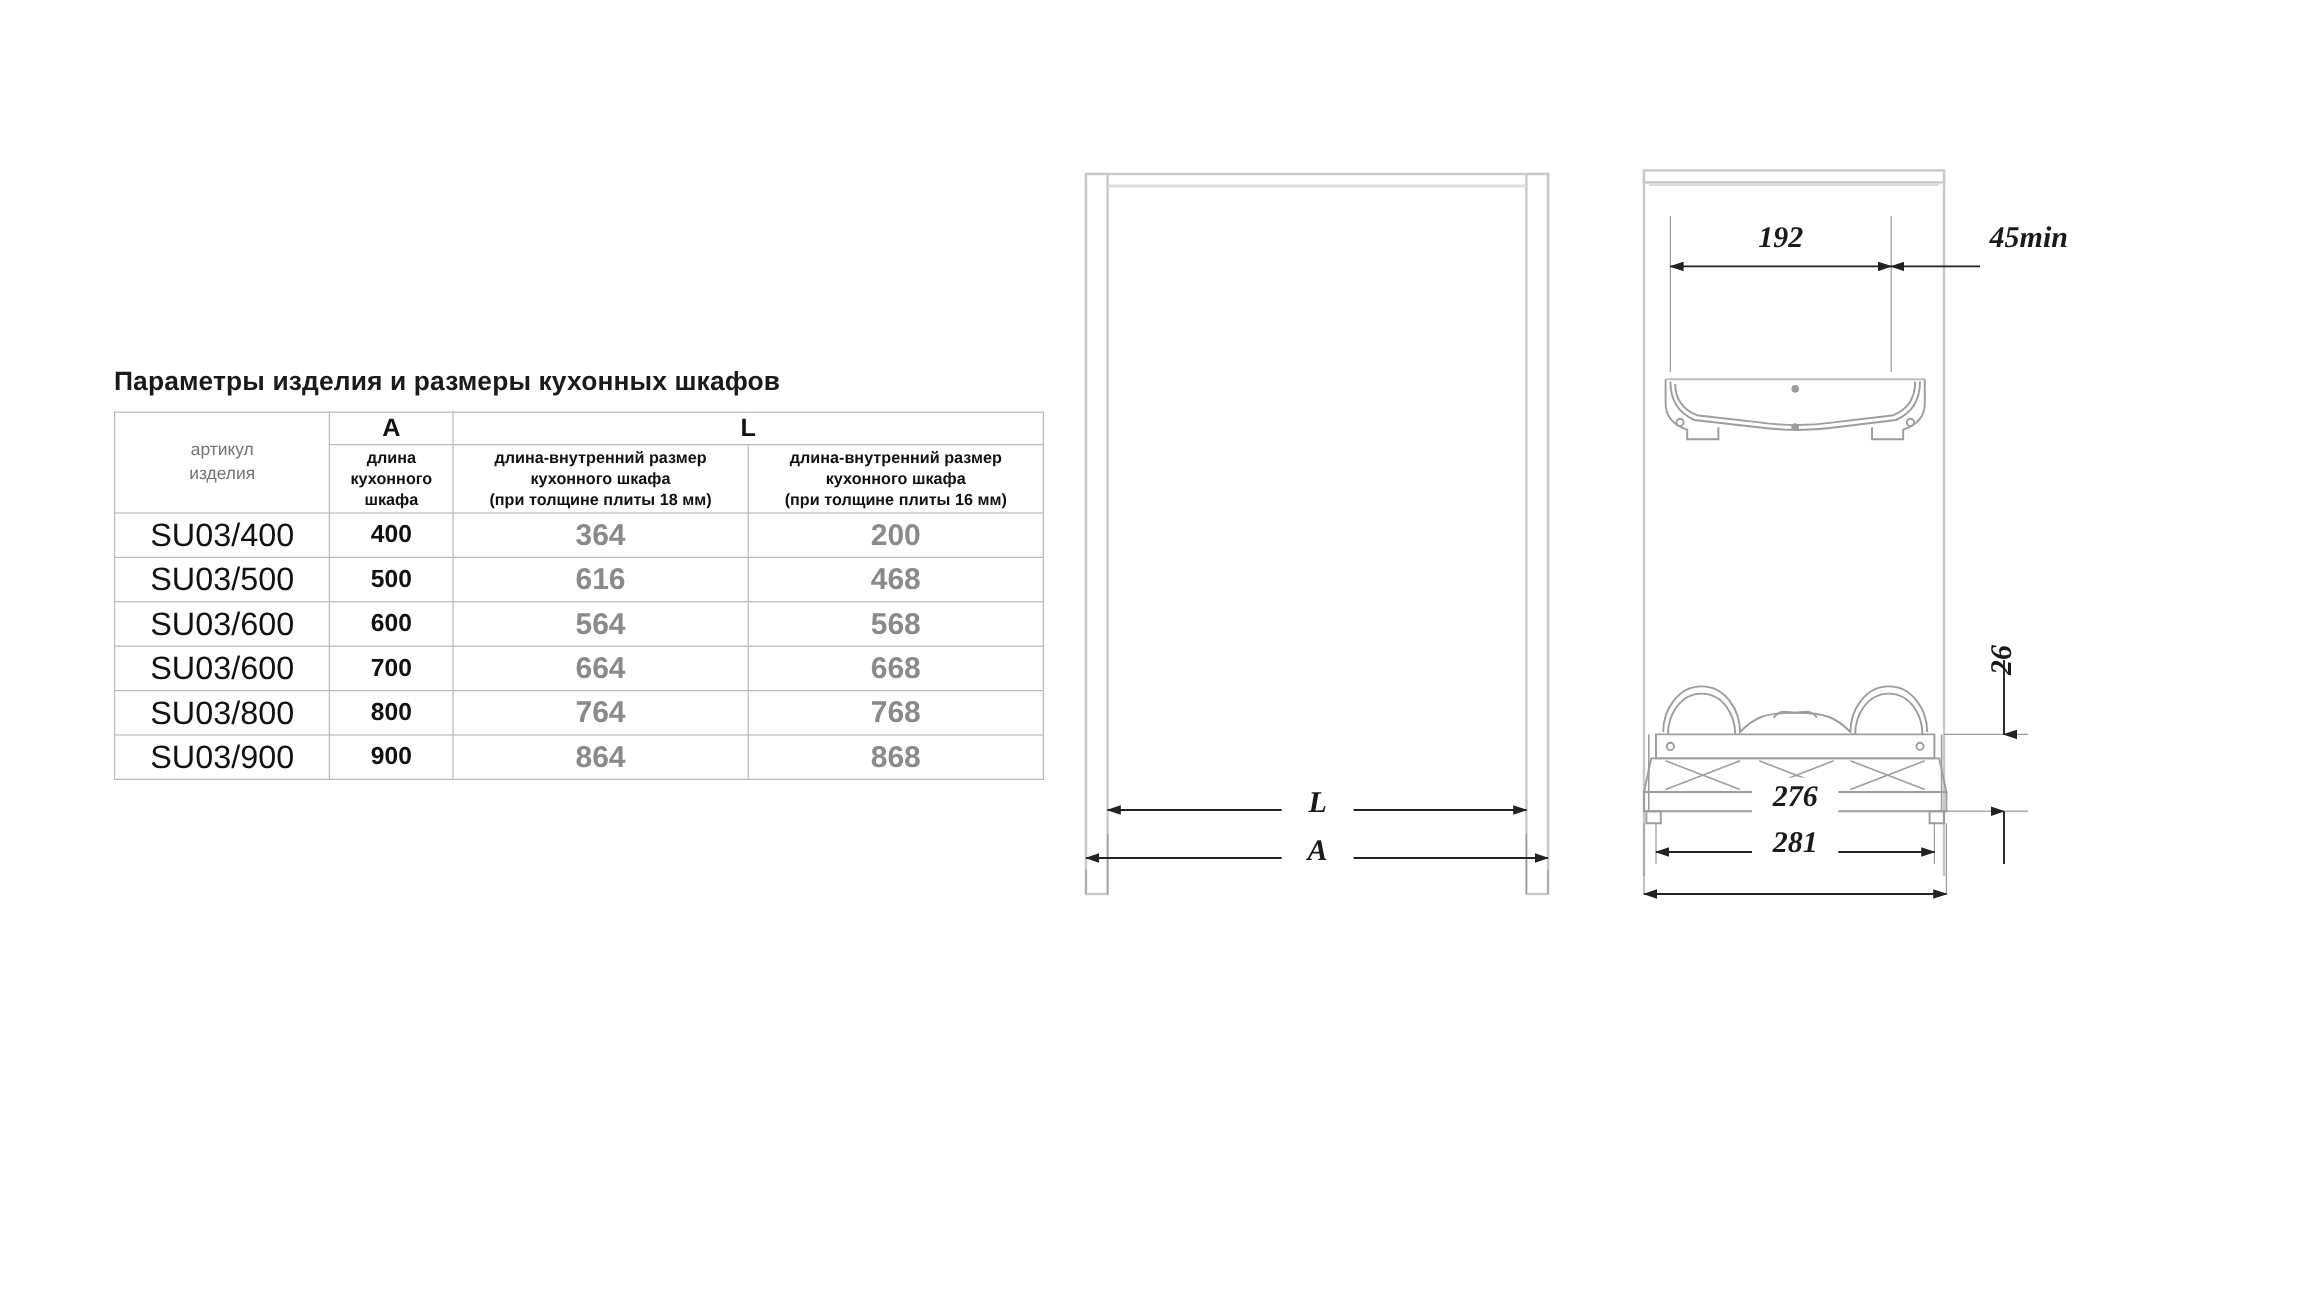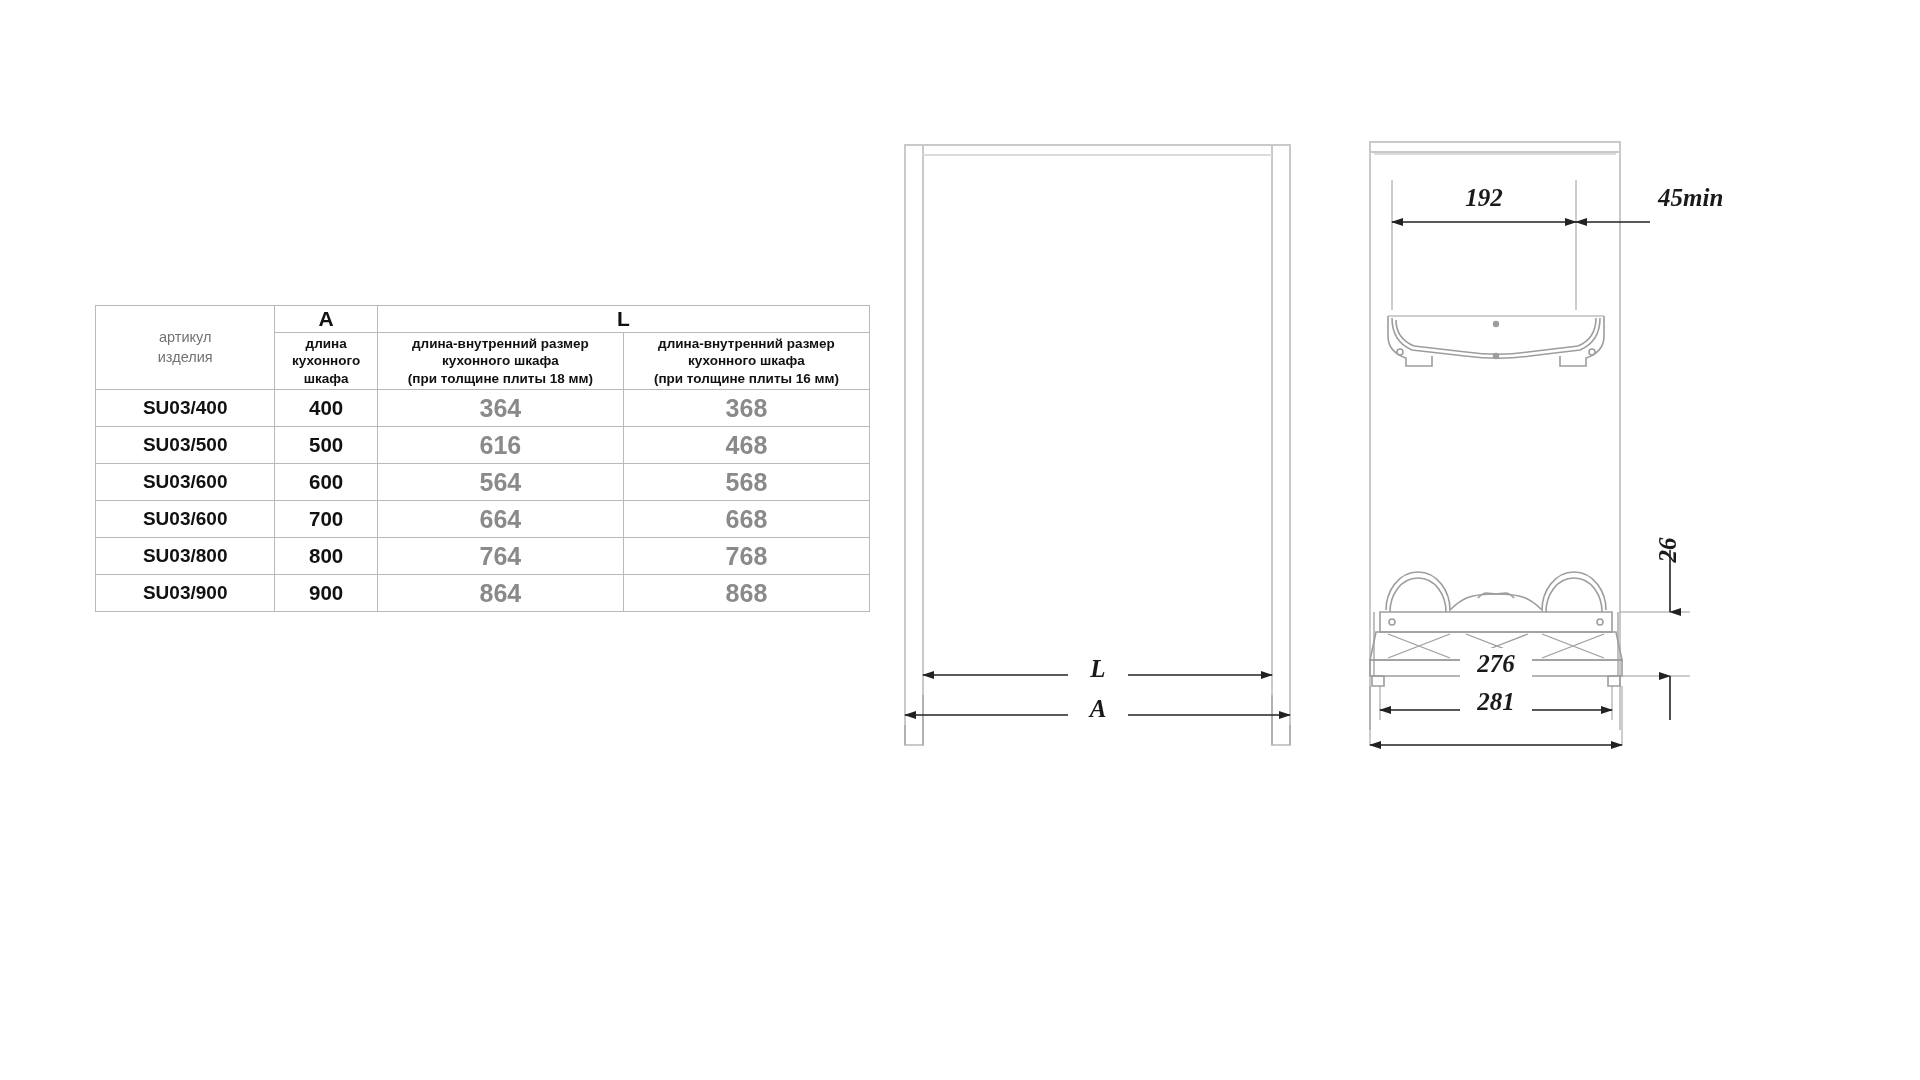--- a/index.html
+++ b/index.html
@@ -58,22 +58,22 @@
     line-height: 1.3;
     color: #111;
     height: 56px;
     padding: 2px 3px;
     font-weight: bold;
   }
   tbody td {
     height: 36px;
   }
   .cell-art {
-    font-size: 19px;
-    font-weight: bold;
+    font-size: 27px;
+    font-weight: normal;
     color: #111;
   }
   .cell-a {
     font-size: 20.5px;
     font-weight: bold;
     color: #111;
   }
   .cell-l {
     font-size: 25px;
     font-weight: bold;
@@ -96,20 +96,21 @@
     font-style: italic;
     font-weight: bold;
     font-size: 25px;
     fill: #1a1a1a;
   }
 </style>
 </head>
 <body>
 
 <div id="spec-block">
+  <div id="spec-title">Параметры изделия и размеры кухонных шкафов</div>
 
   <table class="spec">
     <colgroup>
       <col style="width:175px">
       <col style="width:100px">
       <col style="width:240px">
       <col style="width:240px">
     </colgroup>
     <thead>
       <tr>
@@ -136,21 +137,21 @@
           <div>кухонного шкафа</div>
           <div>(при толщине плиты 16 мм)</div>
         </td>
       </tr>
     </thead>
     <tbody>
       <tr>
         <td class="cell-art">SU03/400</td>
         <td class="cell-a">400</td>
         <td class="cell-l">364</td>
-        <td class="cell-l">368</td>
+        <td class="cell-l">200</td>
       </tr>
       <tr>
         <td class="cell-art">SU03/500</td>
         <td class="cell-a">500</td>
         <td class="cell-l">616</td>
         <td class="cell-l">468</td>
       </tr>
       <tr>
         <td class="cell-art">SU03/600</td>
         <td class="cell-a">600</td>

